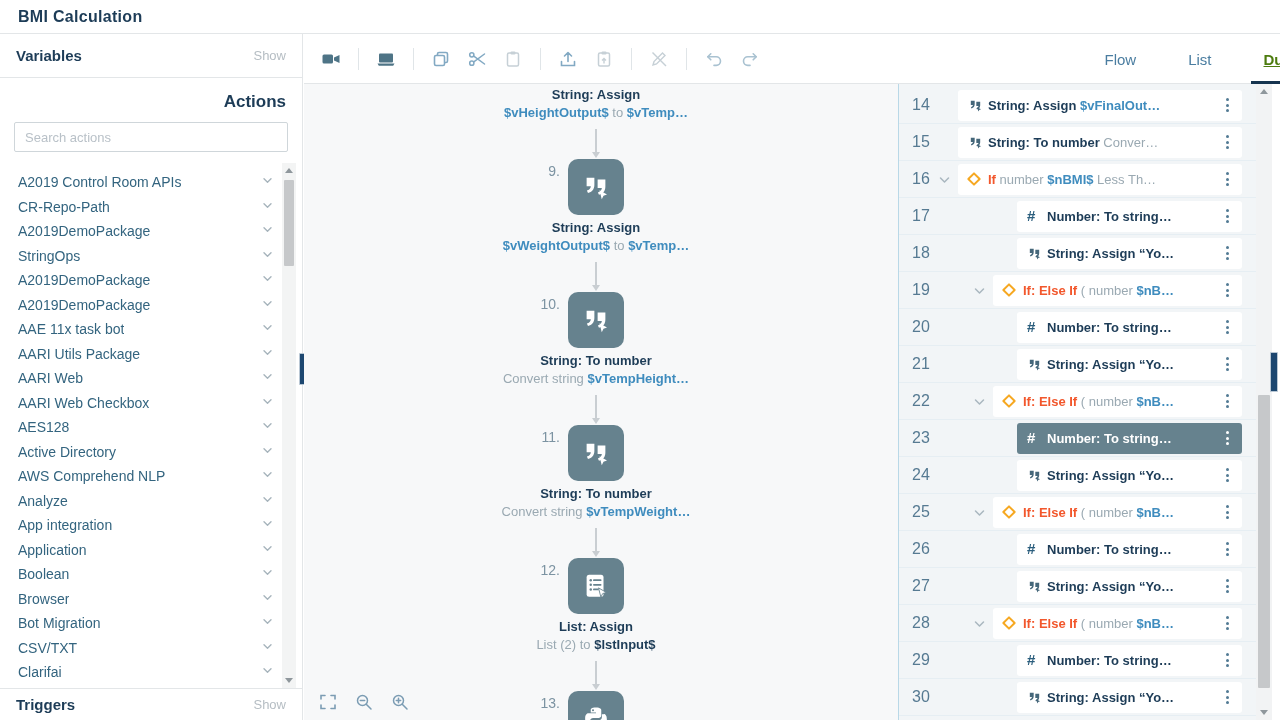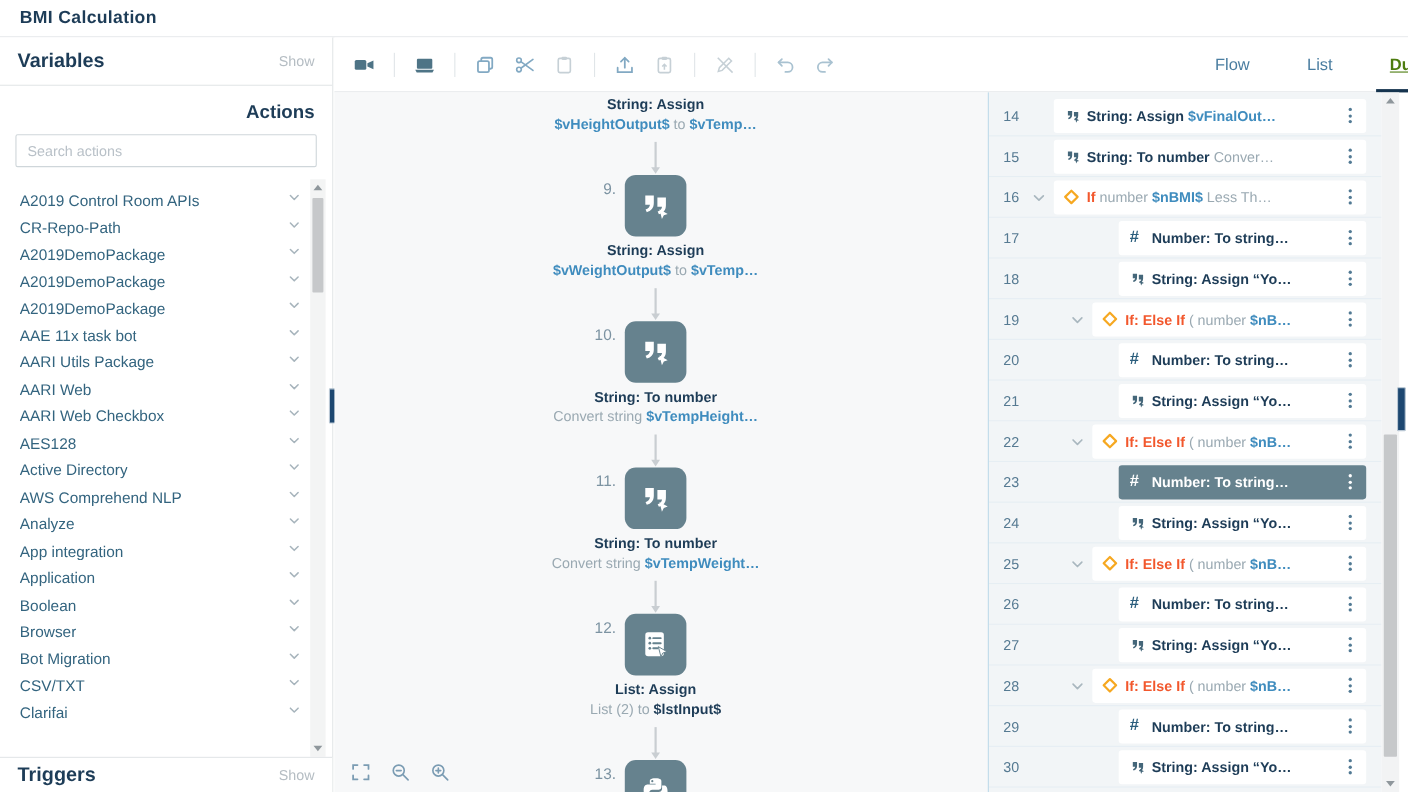--- a/index.html
+++ b/index.html
@@ -14,21 +14,21 @@
   #app{position:relative;width:1280px;height:720px;}
 
   
   #header{position:absolute;left:0;top:0;width:1280px;height:34px;background:#fff;
     border-bottom:1px solid var(--border);display:flex;align-items:center;padding-left:18px;}
   #header .title{font-size:16px;font-weight:700;color:var(--navy);letter-spacing:.3px;}
 
   
   #left{position:absolute;left:0;top:34px;width:303px;height:686px;background:#fff;border-right:1px solid var(--border);}
   .bar{height:44px;display:flex;align-items:center;justify-content:space-between;padding:0 16px;border-bottom:1px solid var(--border);}
-  .bar .bar-title{font-size:18px;font-weight:700;color:var(--navy);}
+  .bar .bar-title{font-size:15px;font-weight:700;color:var(--navy);}
   .bar .bar-toggle{font-size:13px;color:#b5bdc3;cursor:pointer;}
   #triggers-bar{position:absolute;left:0;bottom:0;width:100%;height:32px;border-top:1px solid var(--border);border-bottom:none;background:#fff;}
   #actions-head{padding:14px 16px 8px;font-size:17px;font-weight:700;color:var(--navy);text-align:right;}
   #search{display:block;width:274px;margin:2px 14px 0;height:30px;border:1px solid #cfd6da;border-radius:2px;
     padding:0 10px;font-size:13px;color:#3a5a70;font-family:"Liberation Sans",sans-serif;outline:none;}
   #search::placeholder{color:#b9c1c8;}
   #action-list{position:absolute;left:0;top:130px;width:282px;bottom:32px;overflow:hidden;padding:6px 0 0 18px;}
   .action-item{height:24.5px;display:flex;align-items:center;justify-content:space-between;cursor:pointer;padding-right:8px;}
   .action-item .ai-label{font-size:14px;color:var(--teal-item);white-space:nowrap;overflow:hidden;}
   .action-item svg{flex:none;}
@@ -74,21 +74,21 @@
   .node-num{position:absolute;right:64px;top:4px;font-size:14px;color:#7c93a2;}
   .t-dim{color:var(--dim);} .t-var{color:var(--var);font-weight:700;} .t-dark{color:var(--navy);font-weight:700;}
   .t-if{color:var(--if);font-weight:700;} .t-white{color:#fff;font-weight:700;}
   #zoomctrl{position:absolute;left:14px;bottom:8px;display:flex;gap:16px;color:#7b9cb3;}
   #zoomctrl .zbtn{cursor:pointer;display:flex;align-items:center;}
 
   
   #vdiv{position:absolute;left:898px;top:84px;width:1px;height:636px;background:var(--bluediv);}
   #right{position:absolute;left:899px;top:84px;width:357px;height:636px;background:var(--panel);overflow:hidden;padding-top:3px;}
   .lrow{height:37px;display:flex;align-items:center;border-bottom:1px solid #e6eef3;padding-left:13px;}
-  .lrow .rownum{width:30px;font-size:13px;color:var(--rownum);flex:none;}
+  .lrow .rownum{width:30px;font-size:16px;color:var(--rownum);flex:none;}
   .card{position:relative;height:31px;background:#fff;border-radius:3px;flex:1;margin-right:14px;
     display:flex;align-items:center;padding:0 8px 0 10px;cursor:pointer;min-width:0;}
   .card.sel{background:var(--slate);}
   .ind-0{margin-left:16px;justify-content:flex-end;} .ind-1{margin-left:51px;} .ind-2{margin-left:75px;}
   .expander{position:absolute;left:-19px;top:12px;cursor:pointer;line-height:0;}
   .card .ric{flex:none;width:20px;display:flex;align-items:center;line-height:0;}
   .hash{font-size:15px;font-weight:700;color:#2b5e7d;font-family:"Liberation Sans",sans-serif;}
   .card.sel .hash{color:#fff;}
   .diamond{width:10px;height:10px;border:2px solid var(--diamond);background:#fff;transform:rotate(45deg);border-radius:1px;margin-left:1px;}
   .rtext{flex:1;font-size:13px;white-space:nowrap;overflow:hidden;min-width:0;}
@@ -124,20 +124,26 @@
               <path d="M3 4.8l3.5 3.5L10 4.8" stroke="#a7b4bc" stroke-width="1.4" stroke-linecap="round" stroke-linejoin="round"></path>
             </svg></span>
         </div>
         <div class="action-item">
           <span class="ai-label">A2019DemoPackage</span>
           <span><svg width="13" height="13" viewBox="0 0 13 13" fill="none">
               <path d="M3 4.8l3.5 3.5L10 4.8" stroke="#a7b4bc" stroke-width="1.4" stroke-linecap="round" stroke-linejoin="round"></path>
             </svg></span>
         </div>
         <div class="action-item">
+          <span class="ai-label">StringOps</span>
+          <span><svg width="13" height="13" viewBox="0 0 13 13" fill="none">
+              <path d="M3 4.8l3.5 3.5L10 4.8" stroke="#a7b4bc" stroke-width="1.4" stroke-linecap="round" stroke-linejoin="round"></path>
+            </svg></span>
+        </div>
+        <div class="action-item">
           <span class="ai-label">A2019DemoPackage</span>
           <span><svg width="13" height="13" viewBox="0 0 13 13" fill="none">
               <path d="M3 4.8l3.5 3.5L10 4.8" stroke="#a7b4bc" stroke-width="1.4" stroke-linecap="round" stroke-linejoin="round"></path>
             </svg></span>
         </div>
         <div class="action-item">
           <span class="ai-label">A2019DemoPackage</span>
           <span><svg width="13" height="13" viewBox="0 0 13 13" fill="none">
               <path d="M3 4.8l3.5 3.5L10 4.8" stroke="#a7b4bc" stroke-width="1.4" stroke-linecap="round" stroke-linejoin="round"></path>
             </svg></span>

